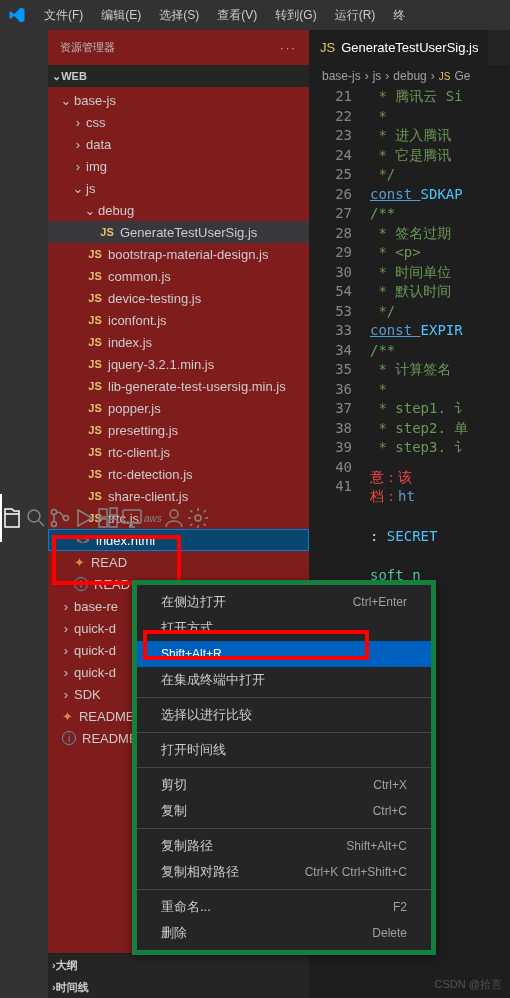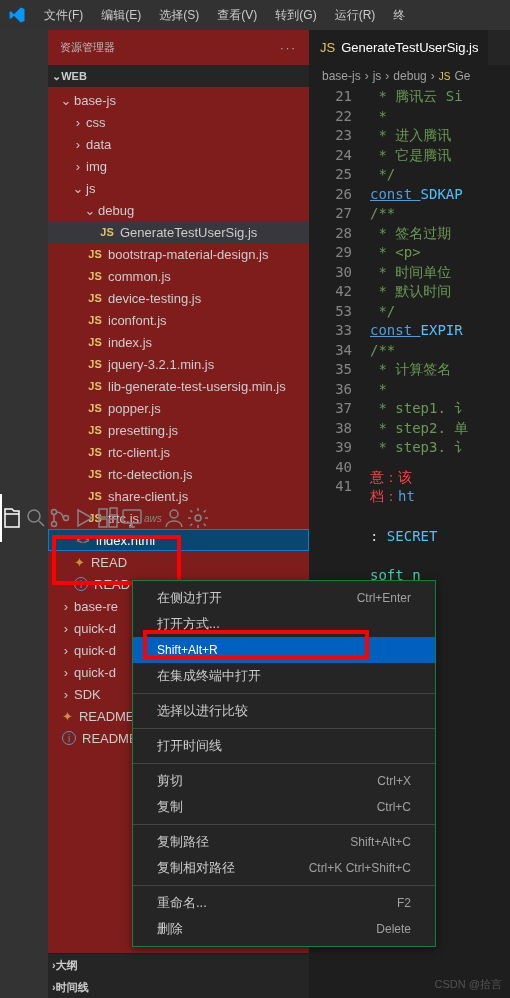--- a/index.html
+++ b/index.html
@@ -165,21 +165,21 @@
     .tok-type { color: #4ec9b0; }
     .tok-err { color: #f44747; }
     .tok-link { color: #569cd6; }
     .tok-punc { color: #d4d4d4; }
     .context-menu {
       position: absolute;
       left: 132px;
       top: 580px;
       width: 304px;
       background: #252526;
-      border: 1px solid #15803d;
+      border: 5px solid #15803d;
       box-shadow: 0 2px 8px rgba(0,0,0,0.5);
       padding: 4px 0;
       z-index: 100;
     }
     .cm-item {
       height: 26px;
       display: flex;
       align-items: center;
       justify-content: space-between;
       padding: 0 24px;
@@ -463,21 +463,21 @@
         <div>21</div>
           <div>22</div>
           <div>23</div>
           <div>24</div>
           <div>25</div>
           <div>26</div>
           <div>27</div>
           <div>28</div>
           <div>29</div>
           <div>30</div>
-          <div>42</div>
+          <div>54</div>
           <div>53</div>
           <div>33</div>
           <div>34</div>
           <div>35</div>
           <div>36</div>
           <div>37</div>
           <div>38</div>
           <div>39</div>
           <div>40</div>
           <div>41</div>

